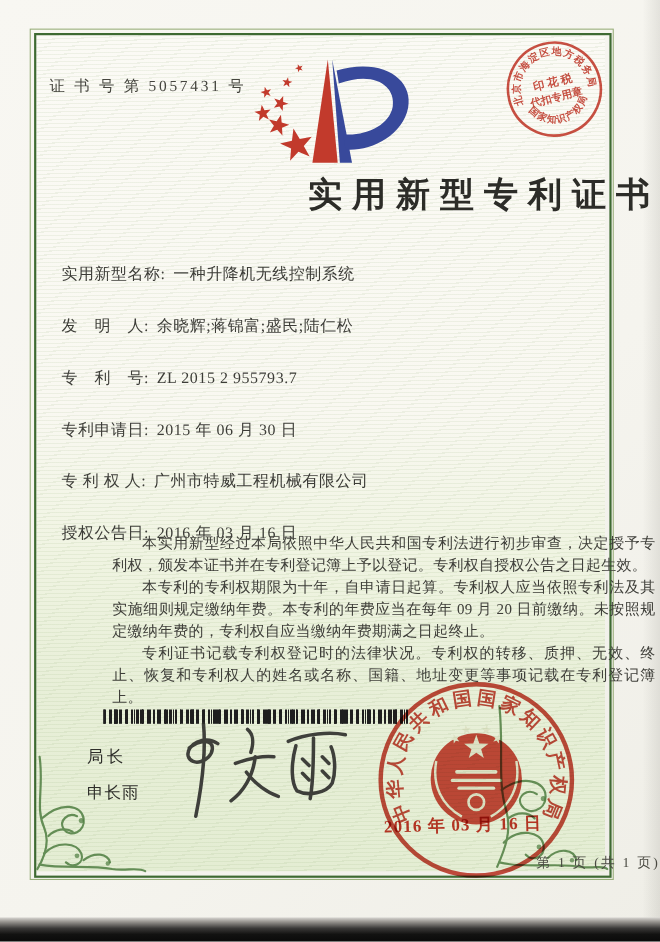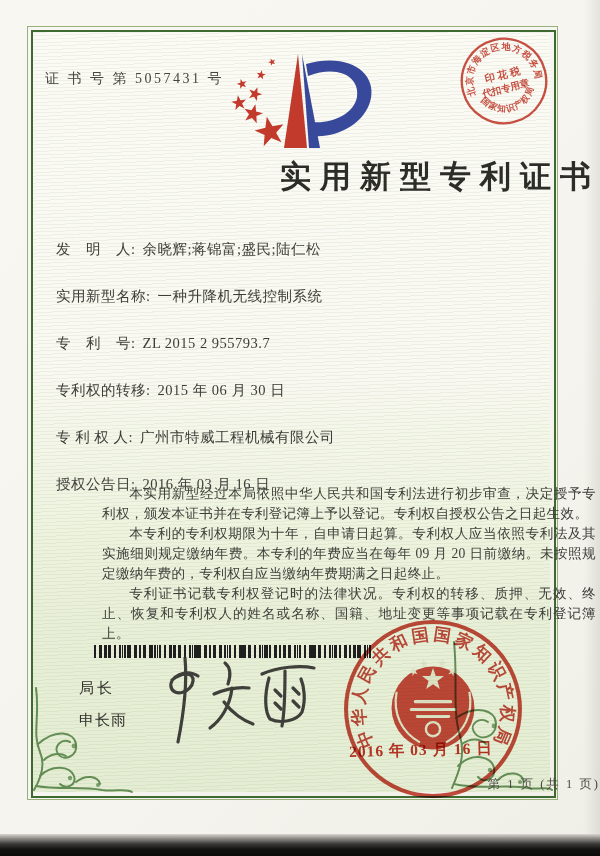--- a/index.html
+++ b/index.html
@@ -102,24 +102,24 @@
       <use href="#star" transform="translate(27,44) scale(0.72) rotate(20)"></use>
       <use href="#star" transform="translate(14,34) scale(0.52) rotate(-15)"></use>
       <use href="#star" transform="translate(33,25) scale(0.48) rotate(10)"></use>
       <use href="#star" transform="translate(44,12) scale(0.38) rotate(-20)"></use>
     </g>
   </svg>
 
   <div class="title">实用新型专利证书</div>
 
   <div class="fields">
+    <div class="frow"><span>实用新型名称</span><span class="colon">:</span><span>一种升降机无线控制系统</span></div>
     <div class="frow"><span>发　明　人</span><span class="colon">:</span><span>余晓辉;蒋锦富;盛民;陆仁松</span></div>
-    <div class="frow"><span>实用新型名称</span><span class="colon">:</span><span>一种升降机无线控制系统</span></div>
     <div class="frow"><span>专　利　号</span><span class="colon">:</span><span>ZL 2015 2 955793.7</span></div>
-    <div class="frow"><span>专利权的转移</span><span class="colon">:</span><span>2015 年 06 月 30 日</span></div>
+    <div class="frow"><span>专利申请日</span><span class="colon">:</span><span>2015 年 06 月 30 日</span></div>
     <div class="frow"><span>专 利 权 人</span><span class="colon">:</span><span>广州市特威工程机械有限公司</span></div>
     <div class="frow"><span>授权公告日</span><span class="colon">:</span><span>2016 年 03 月 16 日</span></div>
   </div>
 
   <div class="paras">
     <p>本实用新型经过本局依照中华人民共和国专利法进行初步审查，决定授予专利权，颁发本证书并在专利登记簿上予以登记。专利权自授权公告之日起生效。</p>
     <p>本专利的专利权期限为十年，自申请日起算。专利权人应当依照专利法及其实施细则规定缴纳年费。本专利的年费应当在每年 09 月 20 日前缴纳。未按照规定缴纳年费的，专利权自应当缴纳年费期满之日起终止。</p>
     <p>专利证书记载专利权登记时的法律状况。专利权的转移、质押、无效、终止、恢复和专利权人的姓名或名称、国籍、地址变更等事项记载在专利登记簿上。</p>
   </div>
 

